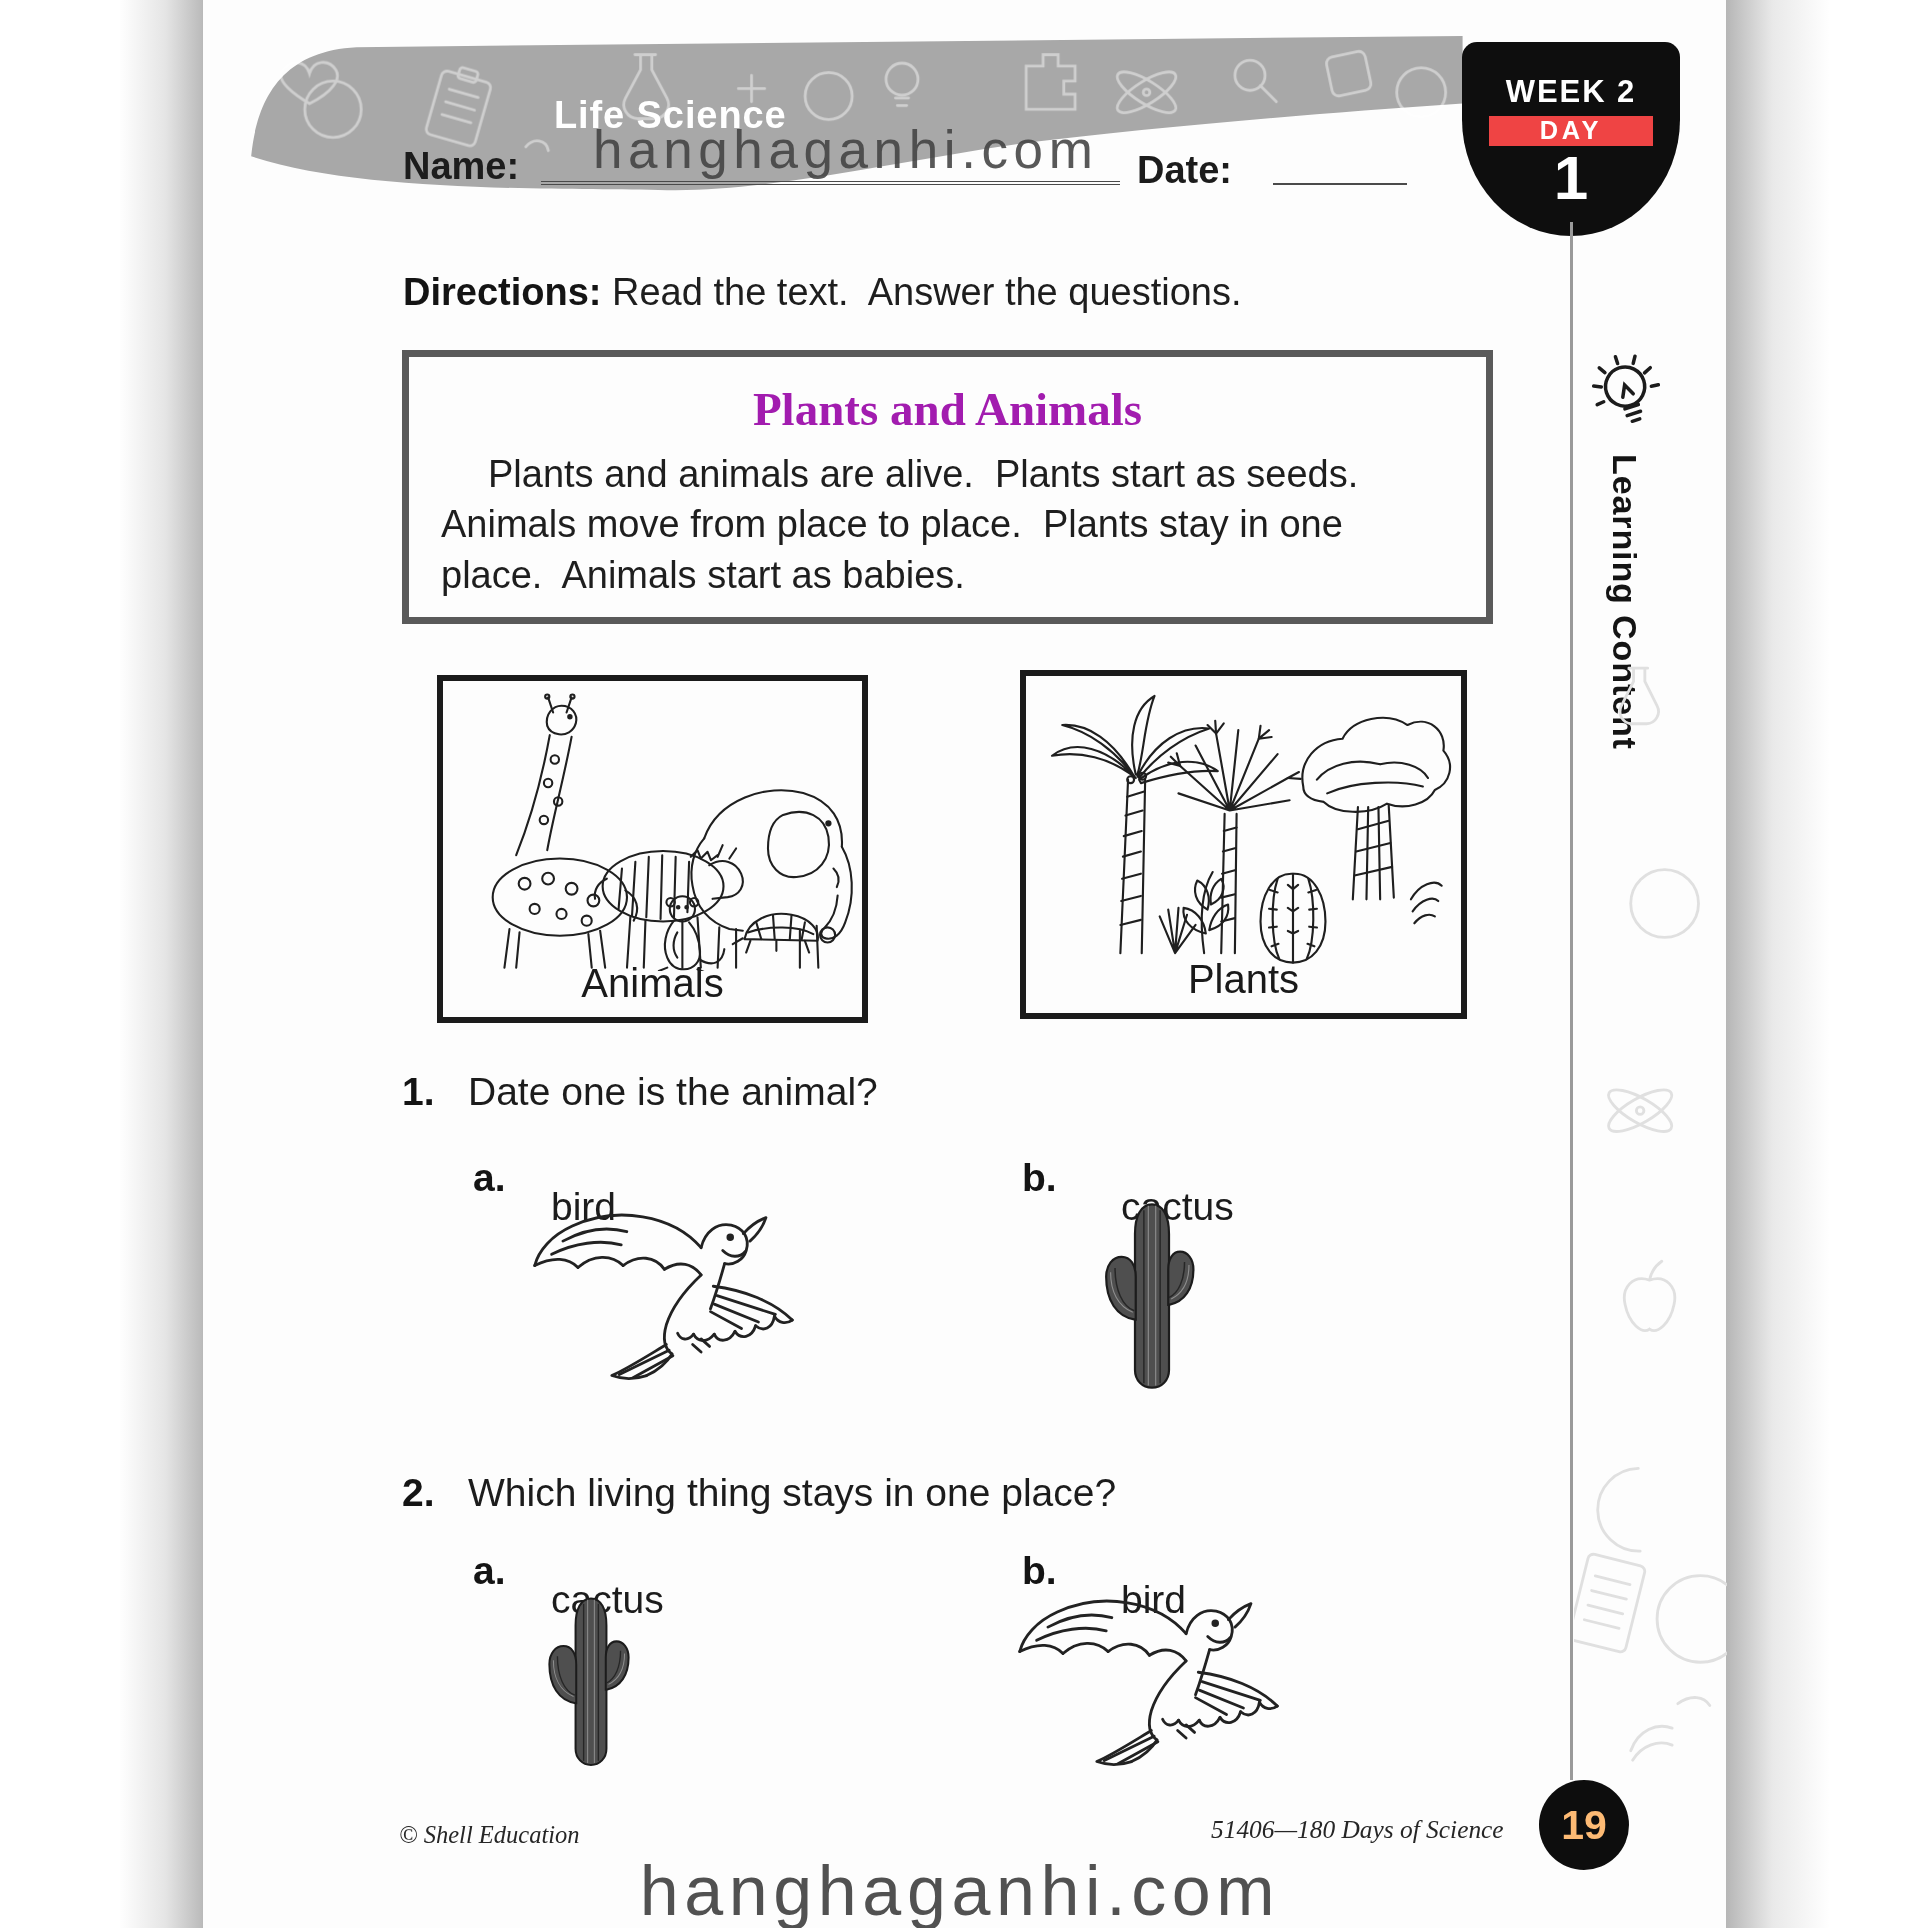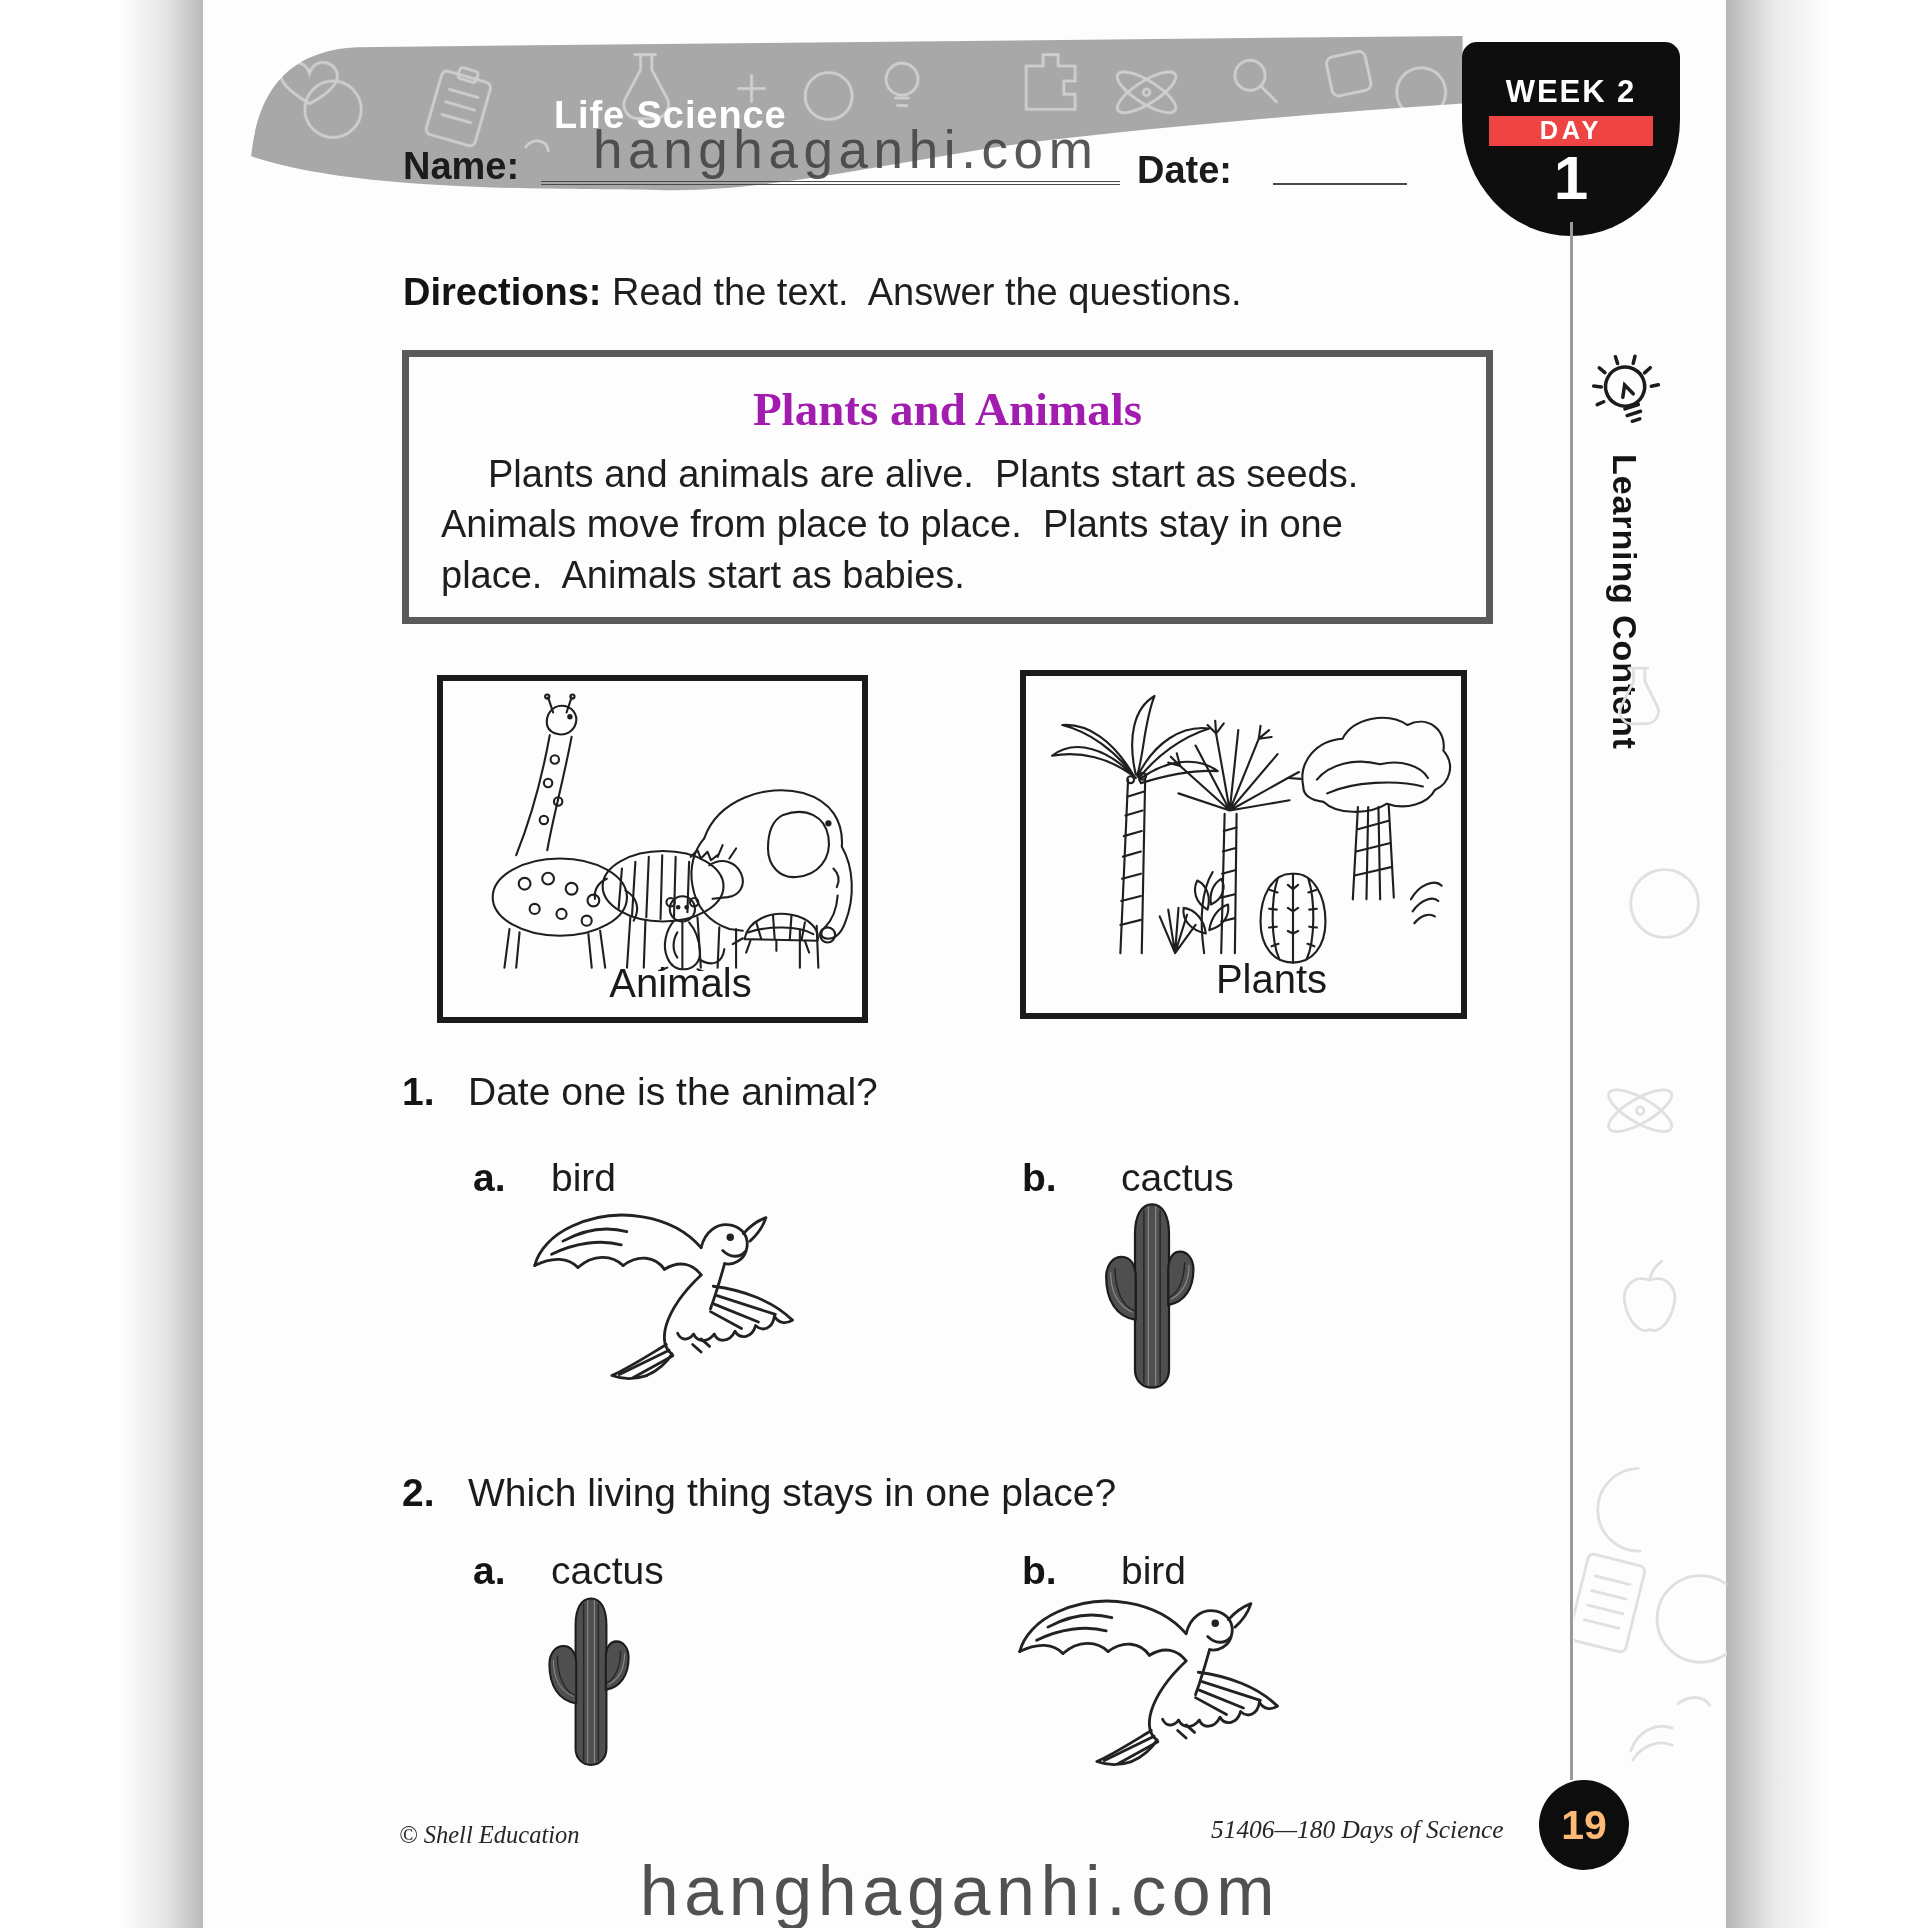--- a/index.html
+++ b/index.html
@@ -34,26 +34,26 @@
   .directions{left:403px;top:271px;width:1092px;font-size:38px;white-space:pre-wrap;color:#1e1e1e;}
   .directions b{color:#141414;}
   .readbox{left:402px;top:350px;width:1091px;height:274px;box-sizing:border-box;
            border:7.5px solid #5a5a5a;background:#fdfdfd;}
   .readbox-title{margin-top:24.5px;text-align:center;font-size:47px;font-weight:bold;color:#a21caf;font-family:Liberation Serif, serif;}
   .readbox-body{margin:13px 92px 0 32px;font-size:38px;line-height:1.33;text-indent:47px;
                 white-space:pre-wrap;color:#1e1e1e;}
   .figbox{box-sizing:border-box;border:6.6px solid #1b1b1b;background:#fdfdfd;}
   .fig-animals{left:437px;top:675px;width:431px;height:348px;}
   .fig-plants{left:1020px;top:670px;width:447px;height:349px;}
-  .figlabel{position:absolute;left:0;bottom:11.3px;width:100%;text-align:center;font-size:40px;color:#1a1a1a;padding-left:28px;}
+  .figlabel{position:absolute;left:0;bottom:11.3px;width:100%;text-align:center;font-size:40px;color:#1a1a1a;}
   .figart{position:absolute;left:2.8px;top:7.5px;}
   .qnum{font-size:39px;font-weight:bold;color:#141414;}
   .qtext{font-size:39px;color:#1c1c1c;}
   .optletter{font-size:39px;font-weight:bold;color:#141414;}
-  .optlabel{font-size:39px;color:#1c1c1c;}
+  .optlabel{font-size:39px;color:#1c1c1c;margin-top:29px;}
   .footer-pub{left:399px;top:1821px;font-size:24.5px;font-style:italic;font-family:"Liberation Serif",serif;color:#262626;}
   .footer-ed{left:1211px;top:1815px;font-size:25.4px;font-style:italic;font-family:"Liberation Serif",serif;color:#262626;}
   .pagenum{left:1539px;top:1780px;width:90px;height:90px;background:#0d0d0d;border-radius:50%;
            display:flex;align-items:center;justify-content:center;}
   .pagenum span{font-size:41px;font-weight:bold;color:#fdba74;}
 </style>
 </head>
 <body>
 
 <div class="screen">

